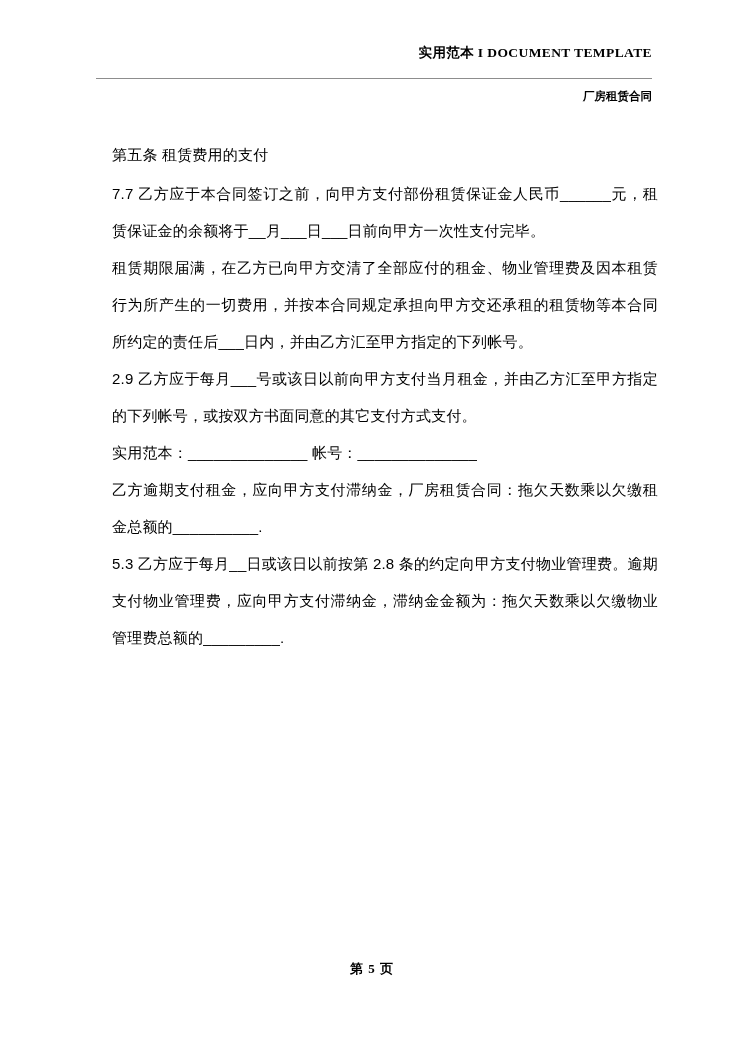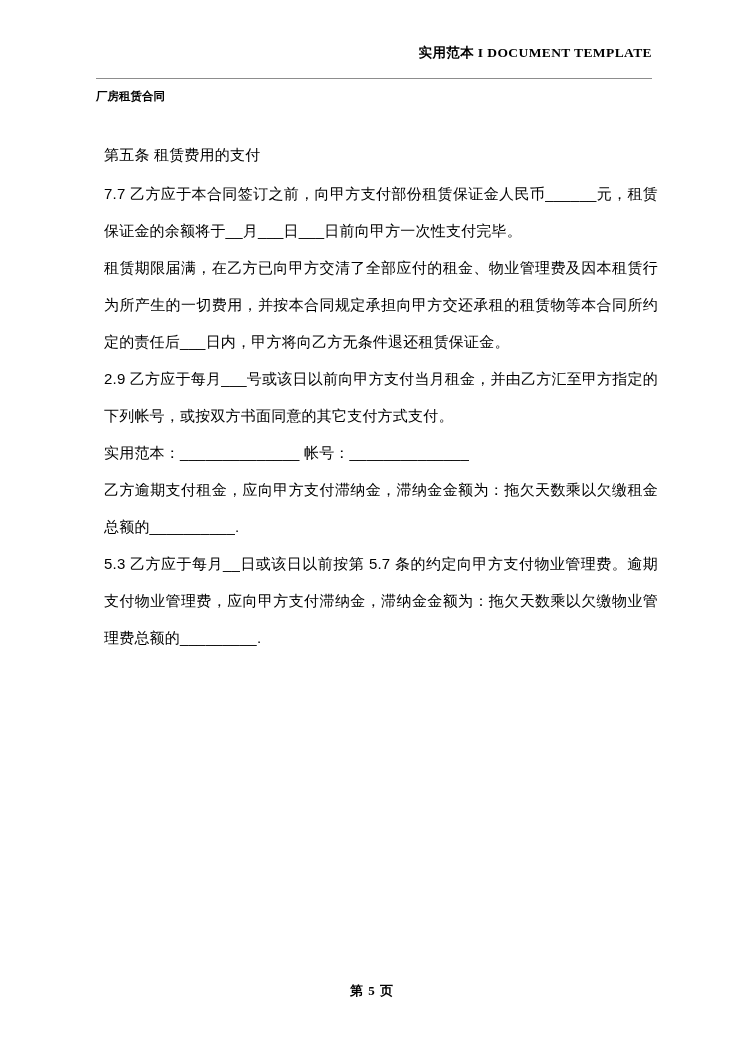--- a/index.html
+++ b/index.html
@@ -45,81 +45,80 @@
     top: 78px;
     width: 556px;
     height: 1px;
     background: #8d8d8d;
   }
   .header-sub {
     position: absolute;
     left: 96px;
     top: 88px;
     width: 556px;
-    text-align: left;
+    text-align: right;
     font-family: "Liberation Serif", serif;
     font-size: 11.5px;
     font-weight: bold;
     line-height: 16px;
     white-space: nowrap;
   }
 
   
   .content {
     position: absolute;
     left: 96px;
     top: 136px;
     width: 562px;
   }
   .para {
     font-size: 15px;
     line-height: 37px;
     letter-spacing: 0.2px;
     text-align: justify;
-    margin: 0 0 0 8px;
+    margin: 0 0 0 16px;
     color: #000;
   }
   .para.section-title {
     margin-bottom: 2px;
   }
 
   
   .footer {
     position: absolute;
     left: 0;
     top: 960px;
     width: 744px;
     text-align: center;
     font-family: "Liberation Serif", serif;
     font-size: 13px;
     font-weight: bold;
     letter-spacing: 1px;
-    margin-top: 22px;
   }
 </style>
 </head>
 <body>
 
 <div class="page">
 
   <div class="header">
     <div class="header-title">实用范本 I DOCUMENT TEMPLATE</div>
   </div>
 
   <div class="header-rule"></div>
 
   <div class="header-sub">厂房租赁合同</div>
 
   <div class="content">
     <p class="para section-title">第五条 租赁费用的支付</p>
     <p class="para">7.7 乙方应于本合同签订之前，向甲方支付部份租赁保证金人民币______元，租赁保证金的余额将于__月___日___日前向甲方一次性支付完毕。</p>
-    <p class="para">租赁期限届满，在乙方已向甲方交清了全部应付的租金、物业管理费及因本租赁行为所产生的一切费用，并按本合同规定承担向甲方交还承租的租赁物等本合同所约定的责任后___日内，甲方将向乙方无条件退还租赁保证金。</p>
+    <p class="para">租赁期限届满，在乙方已向甲方交清了全部应付的租金、物业管理费及因本租赁行为所产生的一切费用，并按本合同规定承担向甲方交还承租的租赁物等本合同所约定的责任后___日内，并由乙方汇至甲方指定的下列帐号。</p>
     <p class="para">2.9 乙方应于每月___号或该日以前向甲方支付当月租金，并由乙方汇至甲方指定的下列帐号，或按双方书面同意的其它支付方式支付。</p>
     <p class="para">实用范本：______________ 帐号：______________</p>
-    <p class="para">乙方逾期支付租金，应向甲方支付滞纳金，滞纳金金额为：拖欠天数乘以欠缴租金总额的__________.</p>
-    <p class="para">5.3 乙方应于每月__日或该日以前按第 5.7 条的约定向甲方支付物业管理费。逾期支付物业管理费，应向甲方支付滞纳金，滞纳金金额为：拖欠天数乘以欠缴物业管理费总额的_________.</p>
+    <p class="para">乙方逾期支付租金，应向甲方支付滞纳金，厂房租赁合同：拖欠天数乘以欠缴租金总额的__________.</p>
+    <p class="para">5.3 乙方应于每月__日或该日以前按第 2.8 条的约定向甲方支付物业管理费。逾期支付物业管理费，应向甲方支付滞纳金，滞纳金金额为：拖欠天数乘以欠缴物业管理费总额的_________.</p>
   </div>
 
   <div class="footer">
     <span>第 5 页</span>
   </div>
 
 </div>
 
 </body></html>

